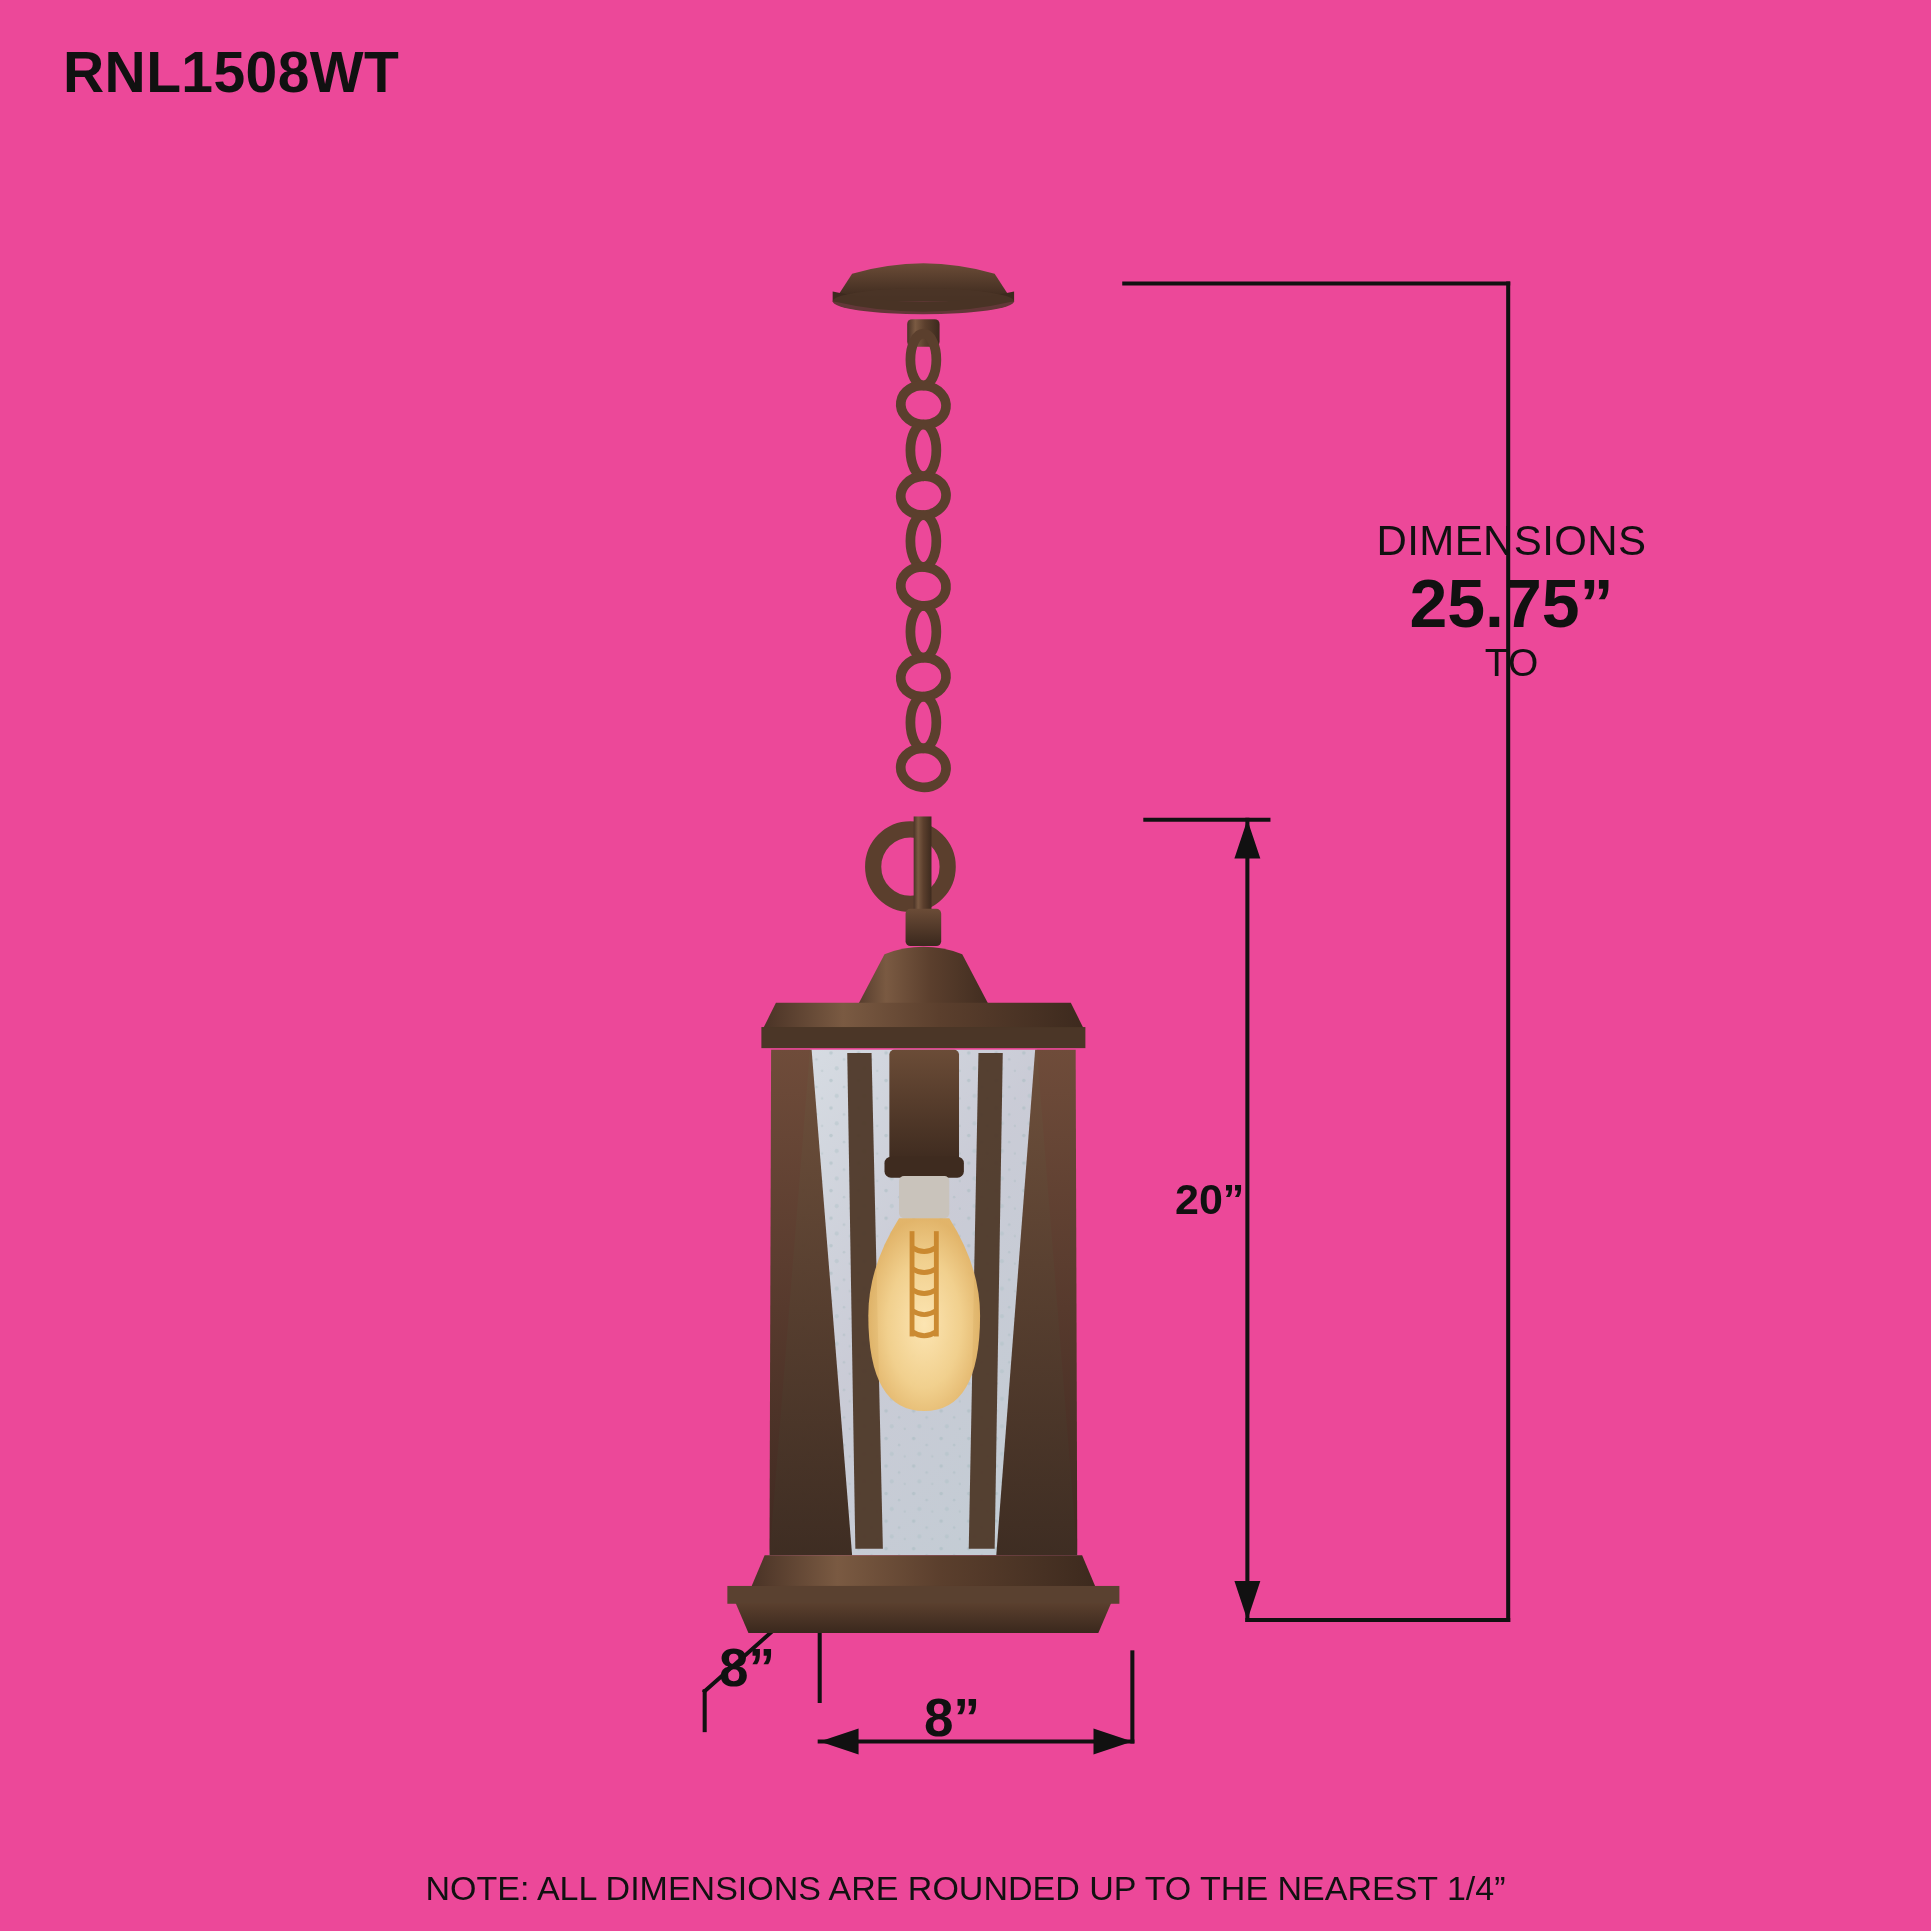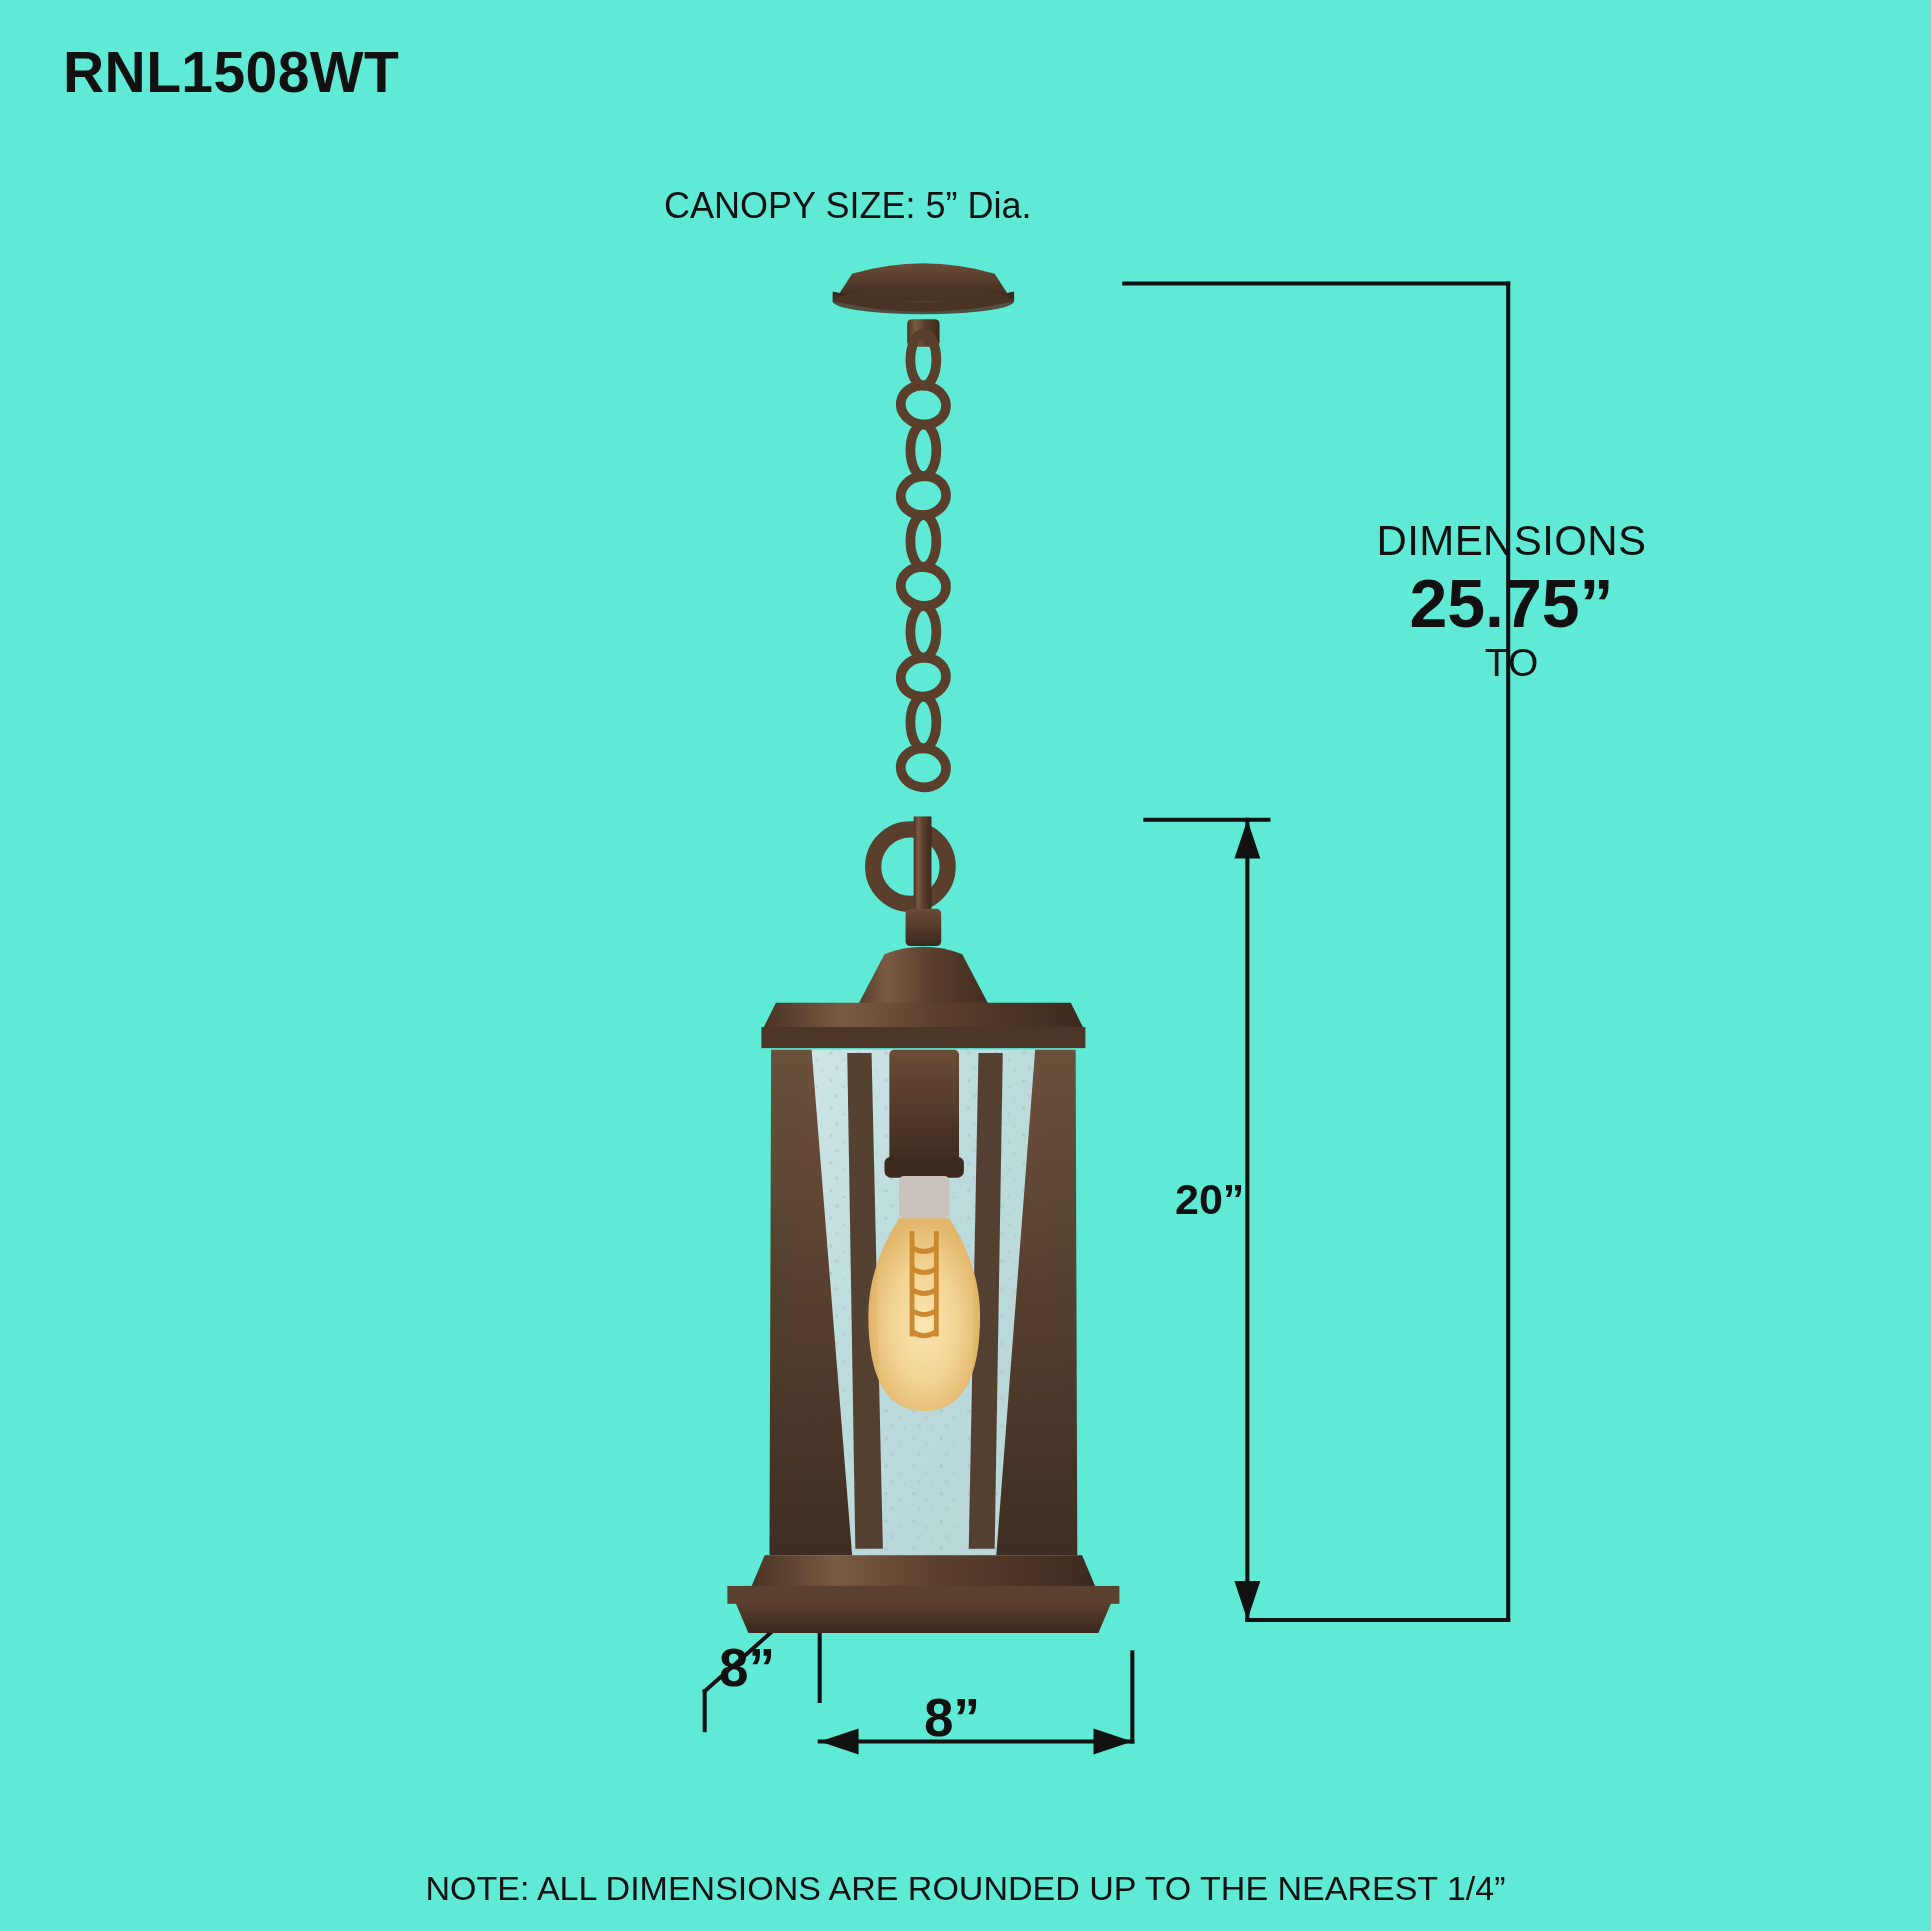--- a/index.html
+++ b/index.html
@@ -12,21 +12,21 @@
     height: 1931px;
     position: relative;
     font-family: "Liberation Sans", sans-serif;
     color: #1a1a1a;
     overflow: hidden;
   }
 
   .sheet {
     position: absolute;
     inset: 0;
-    background: #5eead4;
+    background: #ec4899;
   }
 
   
   .model-title {
     position: absolute;
     left: 63px;
     top: 39px;
     font-size: 57px;
     font-weight: 700;
     letter-spacing: 0.4px;
@@ -125,21 +125,20 @@
     height: 1931px;
   }
 </style>
 </head>
 <body>
 
 <div class="sheet">
 
   <div class="model-title">RNL1508WT</div>
 
-  <div class="canopy-label">CANOPY SIZE: 5” Dia.</div>
 
   <div class="adj-block">
     <div class="adj-word">DIMENSIONS</div>
     <div class="adj-num">25.75”</div>
     <div class="adj-to">TO</div>
   </div>
 
   <div class="height-label">20”</div>
 
   <div class="depth-label">8”</div>

